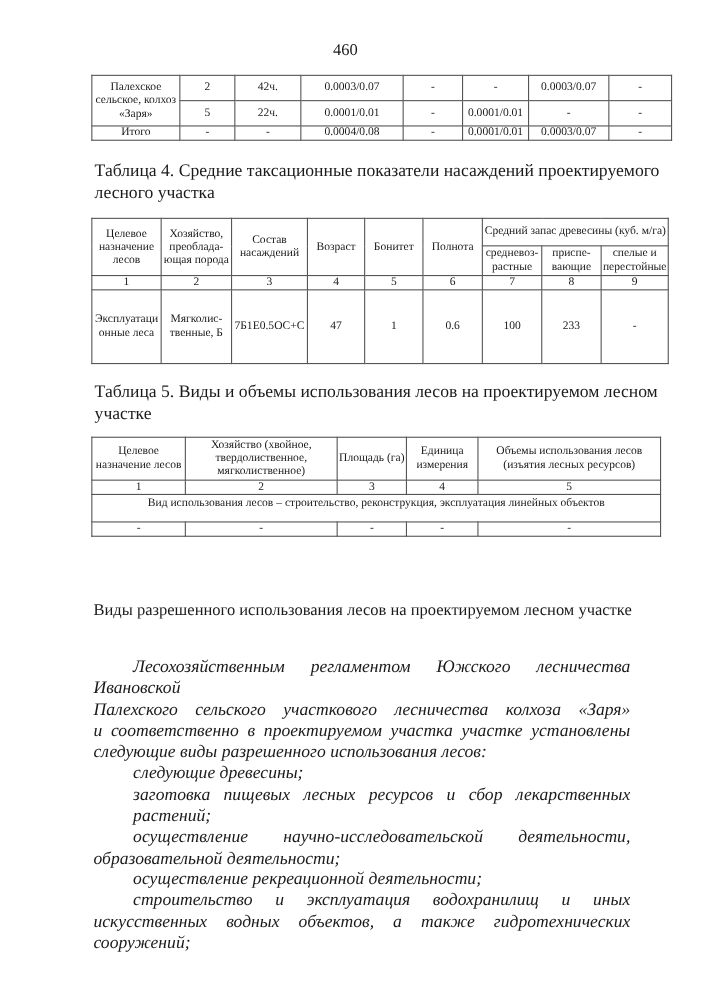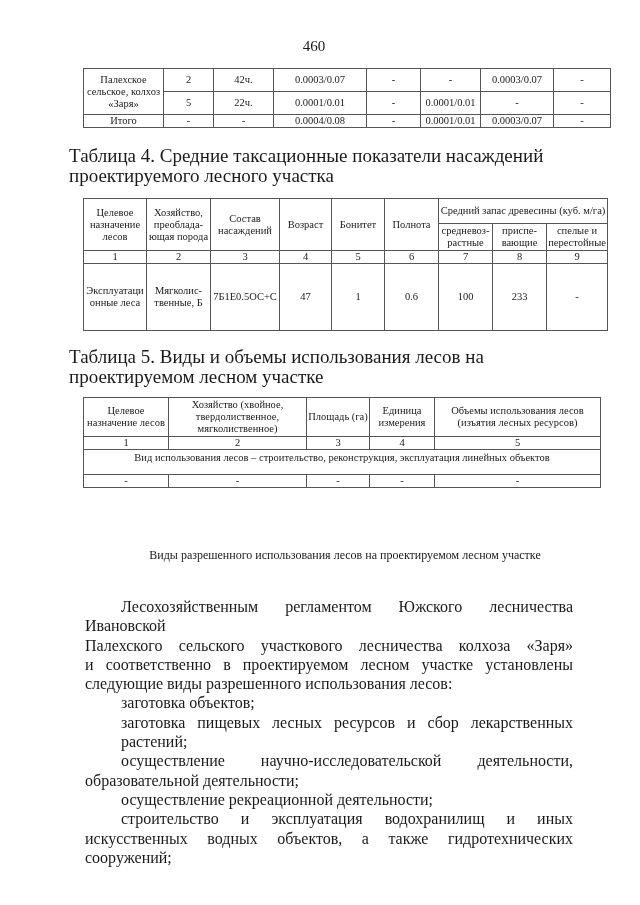--- a/index.html
+++ b/index.html
@@ -7,26 +7,26 @@
     width: 640px; height: 905px; position: relative; overflow: hidden;
     font-family: "Liberation Serif", "DejaVu Serif", serif; color: #1a1a1a;
   }
   .abs { position: absolute; }
   .page-num { left: 0; width: 628px; top: 38px; text-align: center; font-size: 15px; }
   table { border-collapse: collapse; position: absolute; table-layout: fixed; }
   td, th { border: 1px solid #555; padding: 0; text-align: center; vertical-align: middle;
            font-weight: normal; font-size: 10.5px; line-height: 12px; overflow: hidden; }
   .t1 { left: 83px; top: 68px; width: 527px; }
   .t1 td { font-size: 10.5px; }
-  .caption { left: 69px; width: 520px; font-size: 19px; line-height: 20px; }
+  .caption { left: 86px; width: 520px; font-size: 16px; line-height: 20px; }
   .t4 { left: 83px; top: 198px; width: 524px; }
   .t5 { left: 83px; top: 397px; width: 517px; }
-  .heading { left: 85px; width: 520px; text-align: center; font-size: 12px; line-height: 19px; top: 546px; }
+  .heading { left: 85px; width: 520px; text-align: left; font-size: 15px; line-height: 19px; top: 546px; }
   .para { left: 85px; width: 488px; font-size: 16px; line-height: 19.3px; text-align: justify; }
-  .para p { margin: 0; }
+  .para p { margin: 0; font-style: italic; }
   .indent { text-indent: 36px; }
   .li { padding-left: 36px; }
   .li.wrap { padding-left: 0; text-indent: 36px; }
   .just-last { text-align-last: justify; }
 </style>
 </head>
 <body>
 
 <div class="abs page-num">460</div>
 
@@ -164,20 +164,20 @@
     <td>-</td>
   </tr>
 </tbody>
   </table>
 
 <div class="abs heading">Виды разрешенного использования лесов на проектируемом лесном участке</div>
 
 <div class="abs para" style="top:597px">
   <p class="indent just-last">Лесохозяйственным регламентом Южского лесничества Ивановской</p>
   <p class="just-last">Палехского сельского участкового лесничества колхоза «Заря»</p>
-  <p class="just-last">и соответственно в проектируемом лесном участке установлены</p>
+  <p class="just-last">и соответственно в проектируемом участка участке установлены</p>
   <p>следующие виды разрешенного использования лесов:</p>
-  <p class="li">заготовка объектов;</p>
+  <p class="li">следующие древесины;</p>
   <p class="li">заготовка пищевых лесных ресурсов и сбор лекарственных растений;</p>
   <p class="li wrap">осуществление научно-исследовательской деятельности, образовательной деятельности;</p>
   <p class="li">осуществление рекреационной деятельности;</p>
   <p class="li wrap">строительство и эксплуатация водохранилищ и иных искусственных водных объектов, а также гидротехнических сооружений;</p>
 </div>
 
 </body></html>

